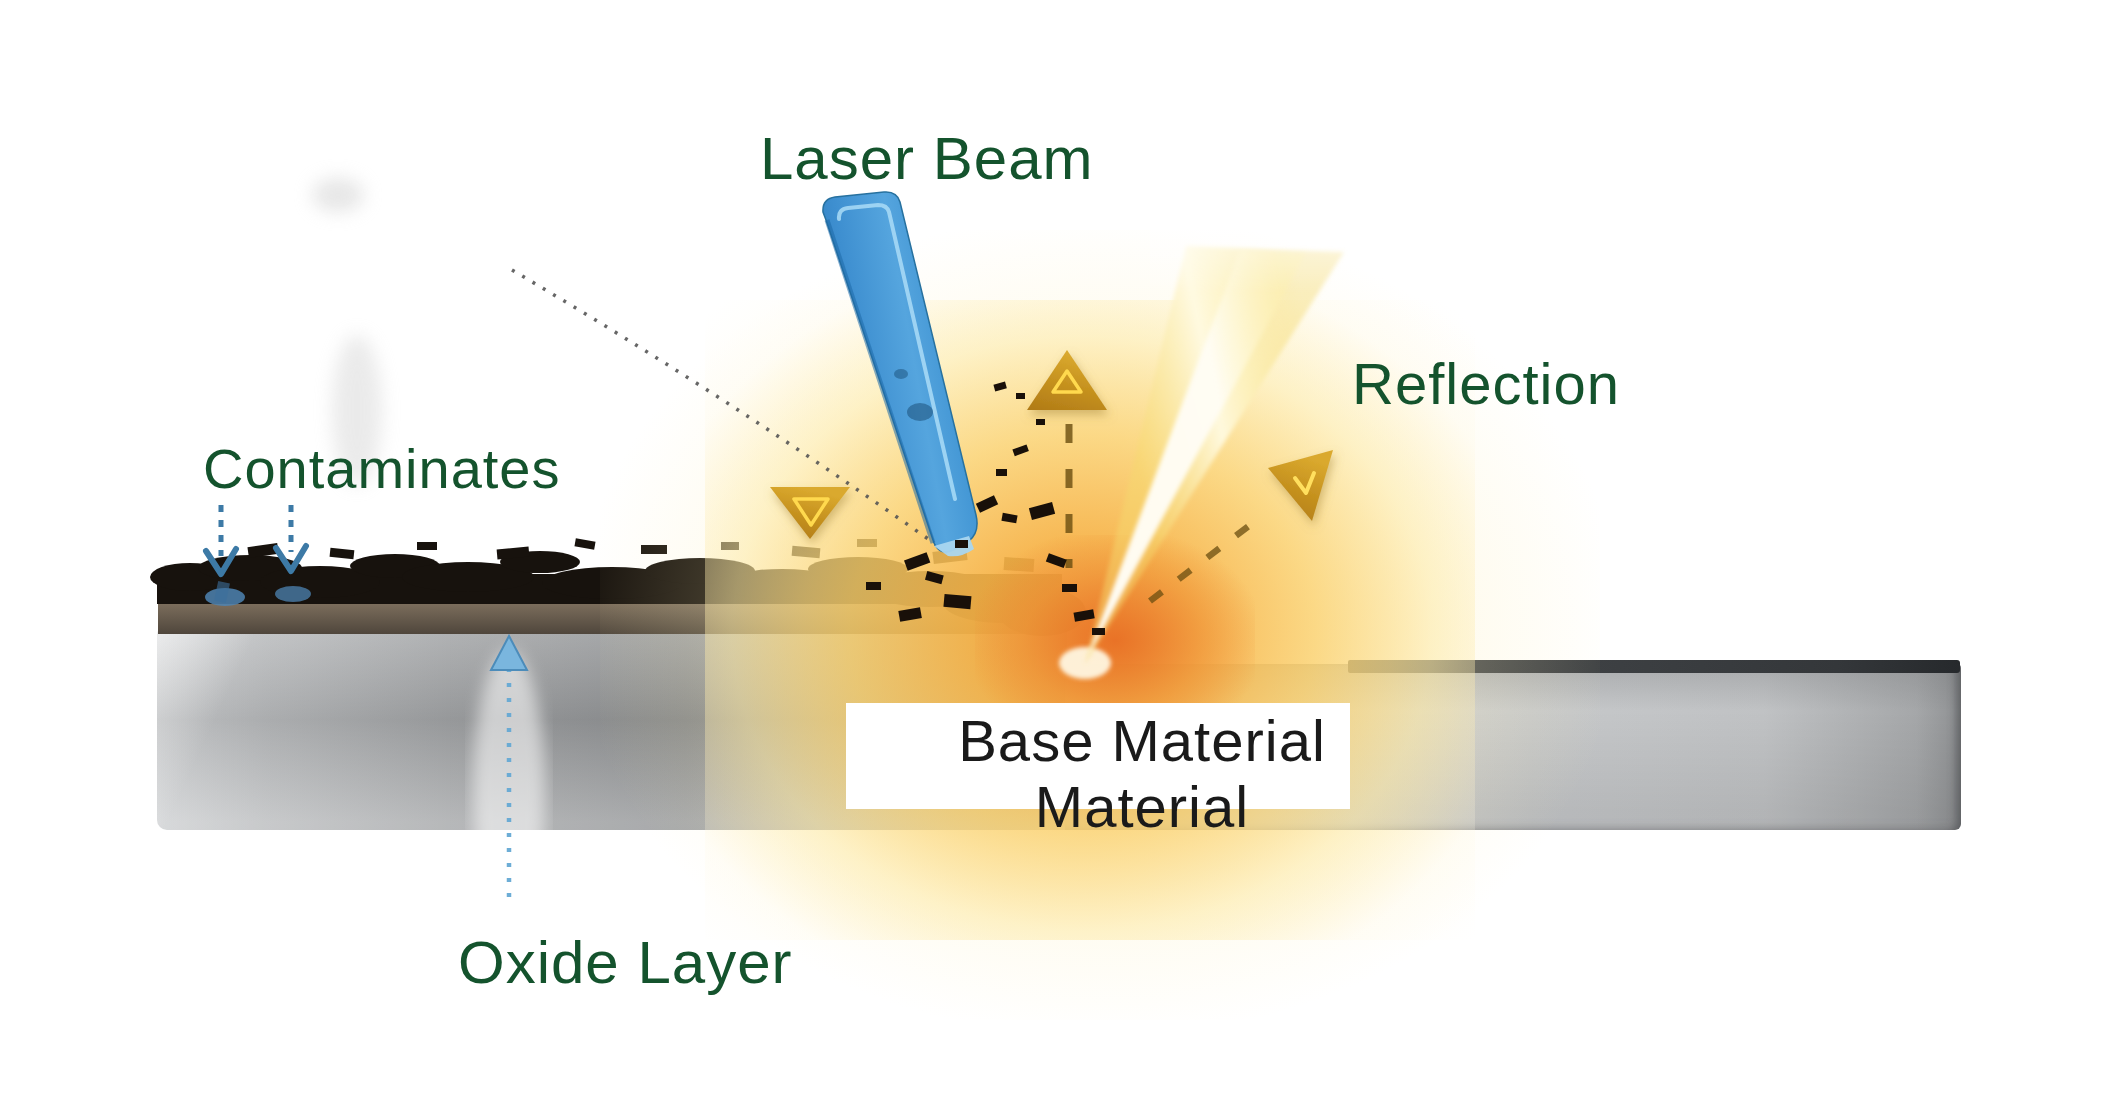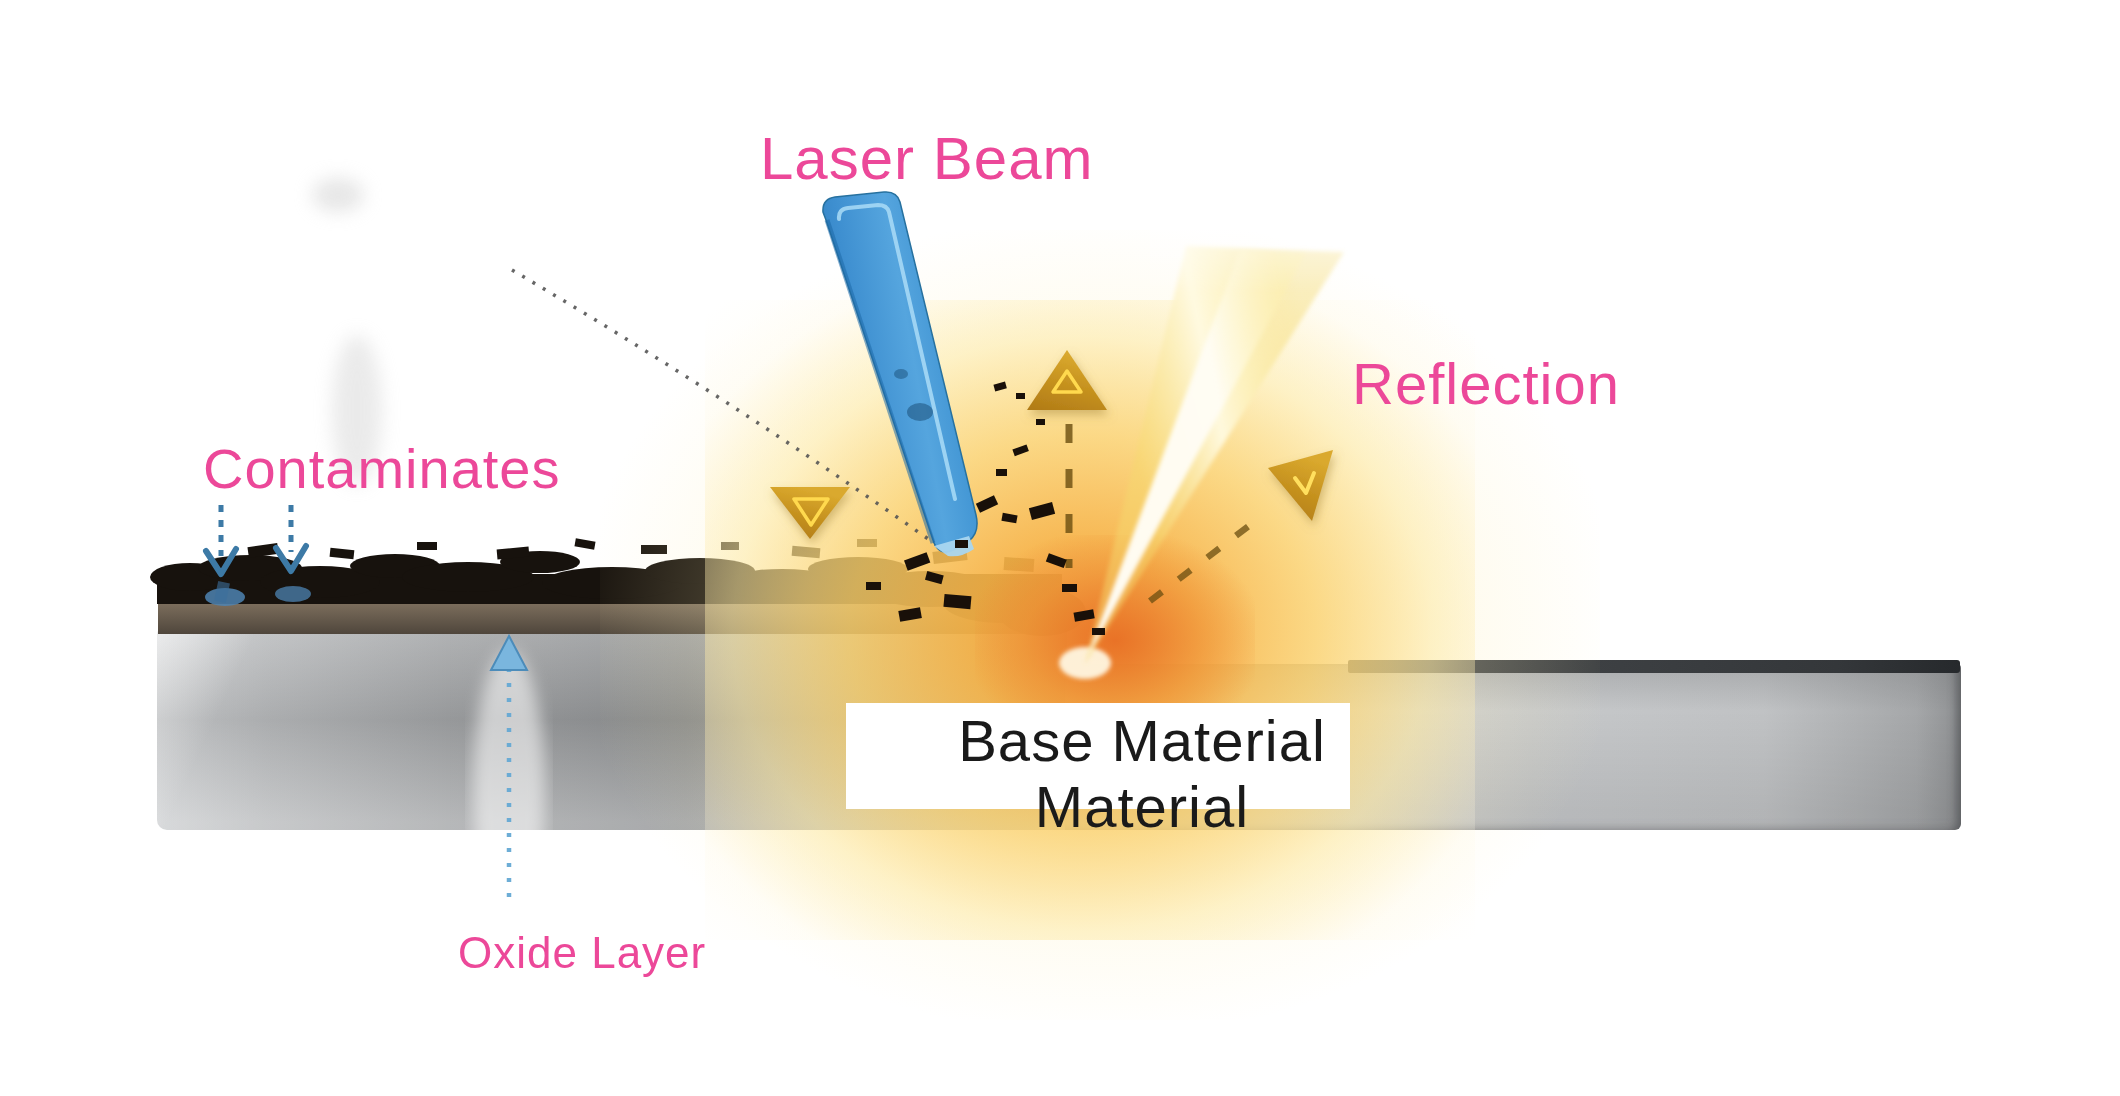--- a/index.html
+++ b/index.html
@@ -1,21 +1,21 @@
 <!DOCTYPE html>
 <html><head>
 <meta charset="utf-8">
 <style>
   html,body{margin:0;padding:0;background:#fff;}
   #canvas{
     position:relative;width:2120px;height:1096px;overflow:hidden;background:#ffffff;
     font-family:"Liberation Sans","DejaVu Sans",sans-serif;color:#1a1a1a;
   }
   .abs{position:absolute;}
-  .lbl{position:absolute;font-size:58px;font-weight:400;color:#ec4899;white-space:nowrap;letter-spacing:1px;}
+  .lbl{position:absolute;font-size:58px;font-weight:400;color:#14532d;white-space:nowrap;letter-spacing:1px;}
   
   .smudge{position:absolute;background:#cfcfcf;border-radius:50%;filter:blur(9px);}
   
   .slab-left{
     left:157px;top:630px;width:910px;height:200px;border-radius:4px 0 0 10px;
     background:
       linear-gradient(to bottom, rgba(255,255,255,.16), rgba(0,0,0,.07) 45%, rgba(255,255,255,.22) 96%),
       linear-gradient(115deg, rgba(255,255,255,.55) 0%, rgba(255,255,255,0) 10%),
       linear-gradient(to right,#cdcfd1 0%,#b8babc 12%,#a2a4a6 32%,#8f9193 58%,#97999b 82%,#a5a7a9 100%);
   }
@@ -213,15 +213,15 @@
 
   <div class="abs base-box"></div>
   <div class="abs base-text">
     <div>Base Material</div>
     <div>Material</div>
   </div>
 
   <div class="lbl" style="left:760px;top:124px;font-size:60px;">Laser Beam</div>
   <div class="lbl" style="left:203px;top:436px;font-size:56px;">Contaminates</div>
   <div class="lbl" style="left:1352px;top:350px;">Reflection</div>
-  <div class="lbl" style="left:458px;top:928px;font-size:44px;">Oxide Layer</div>
+  <div class="lbl" style="left:458px;top:928px;font-size:60px;">Oxide Layer</div>
 
 </div>
 
 </body></html>

